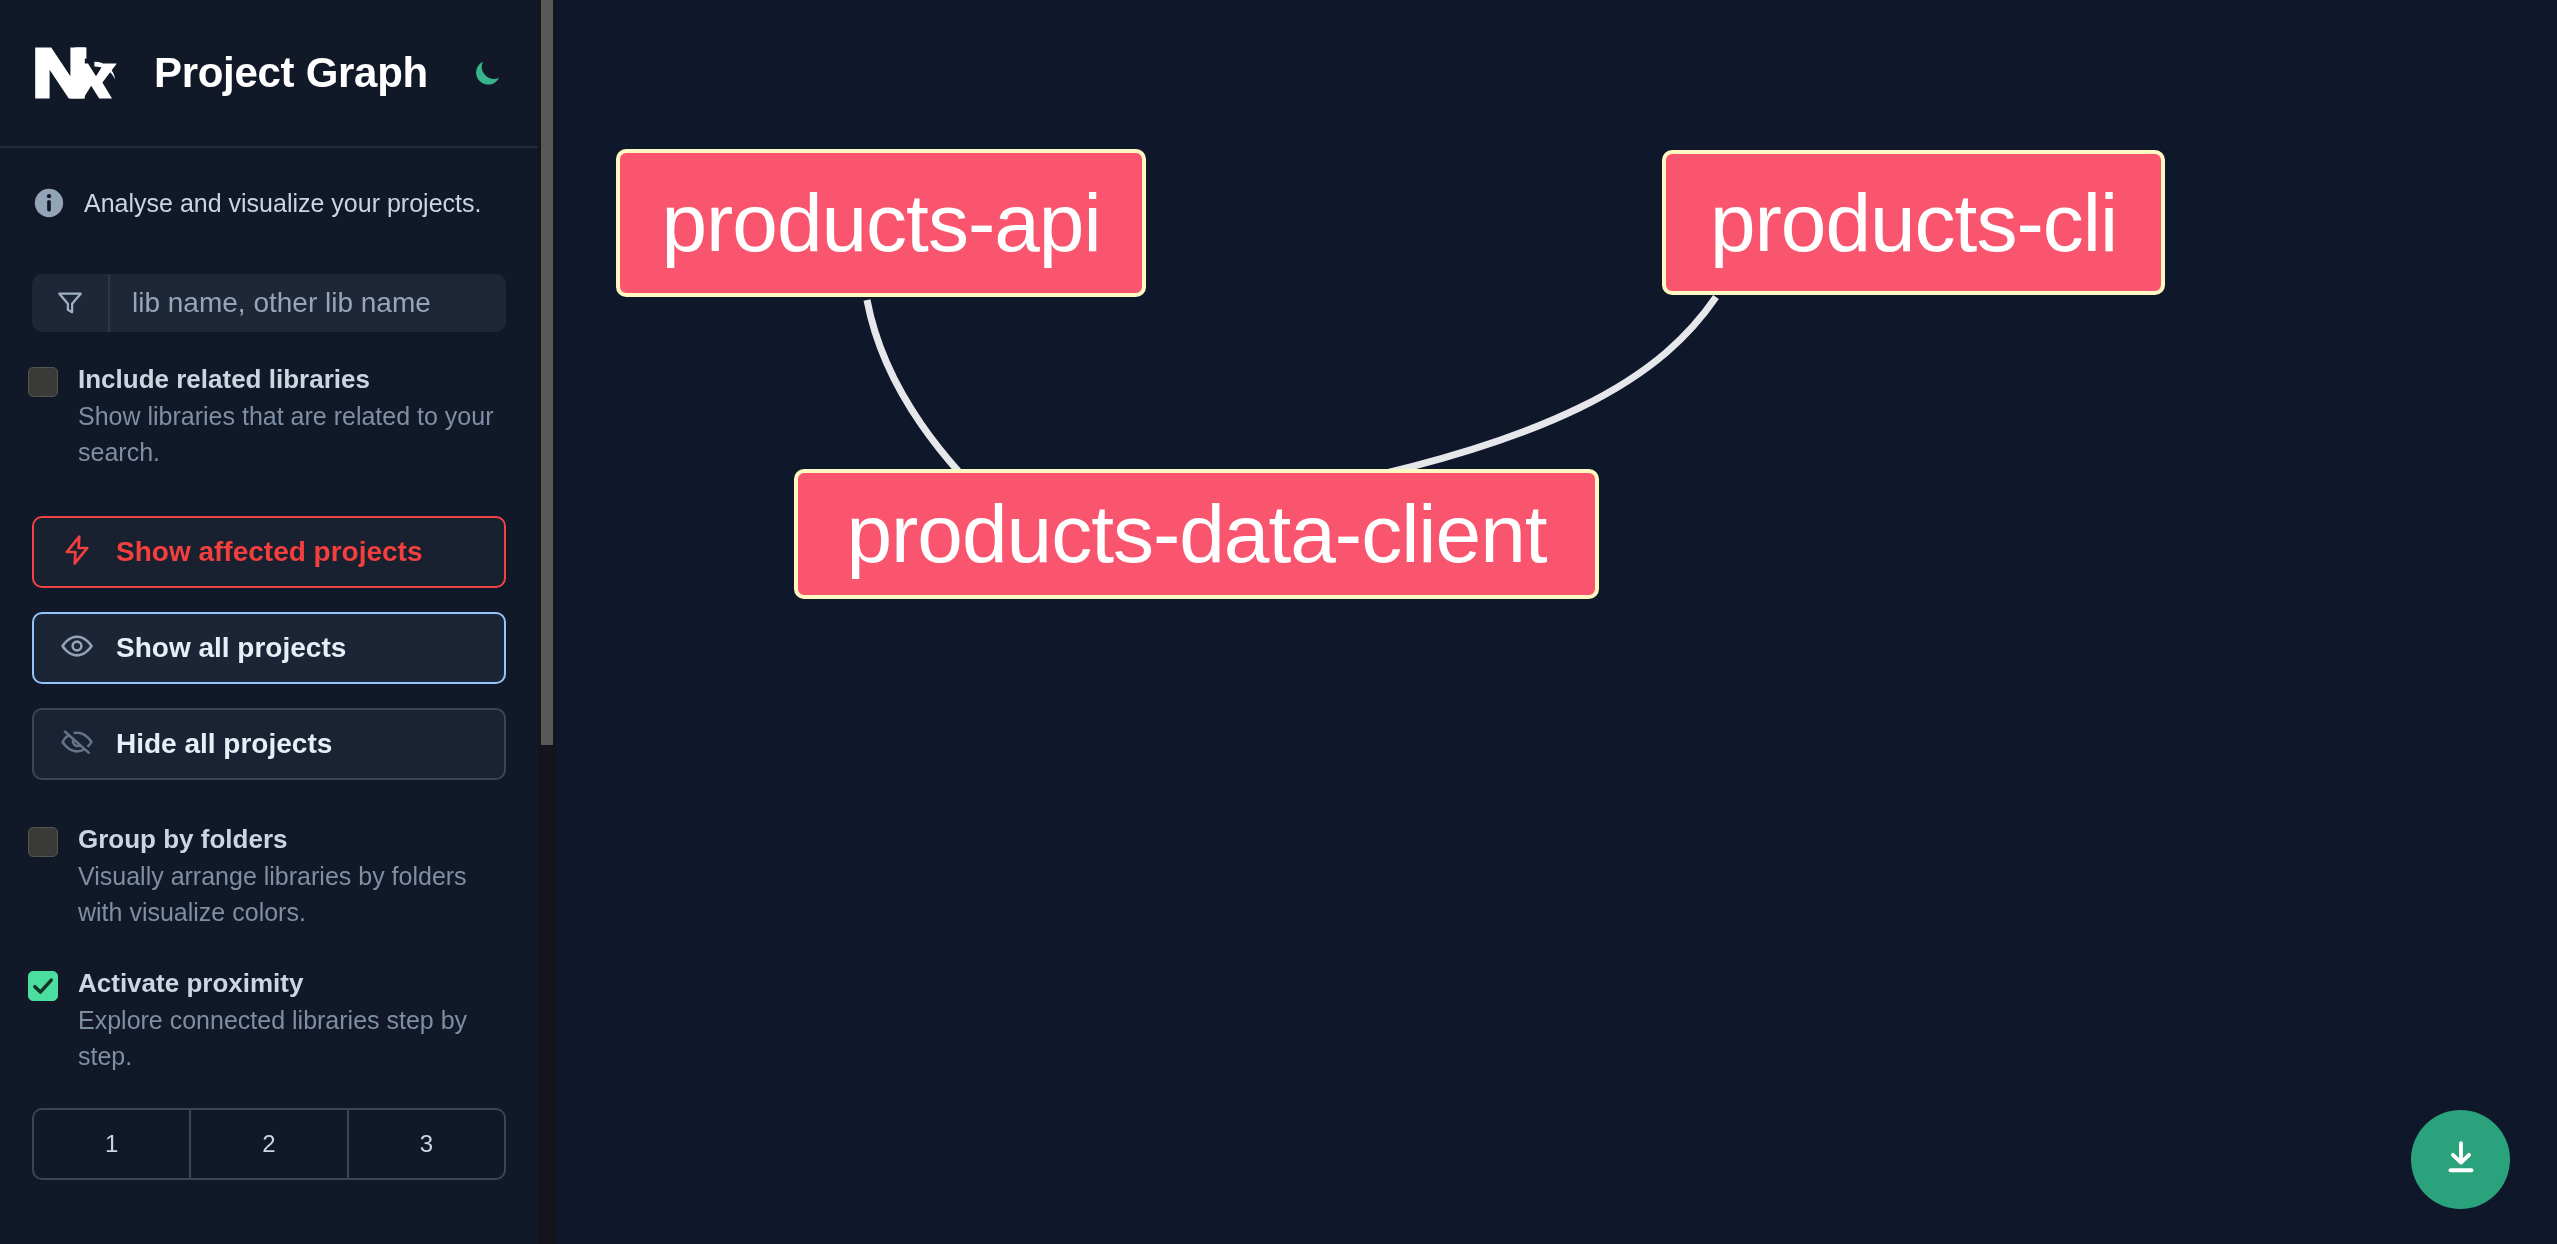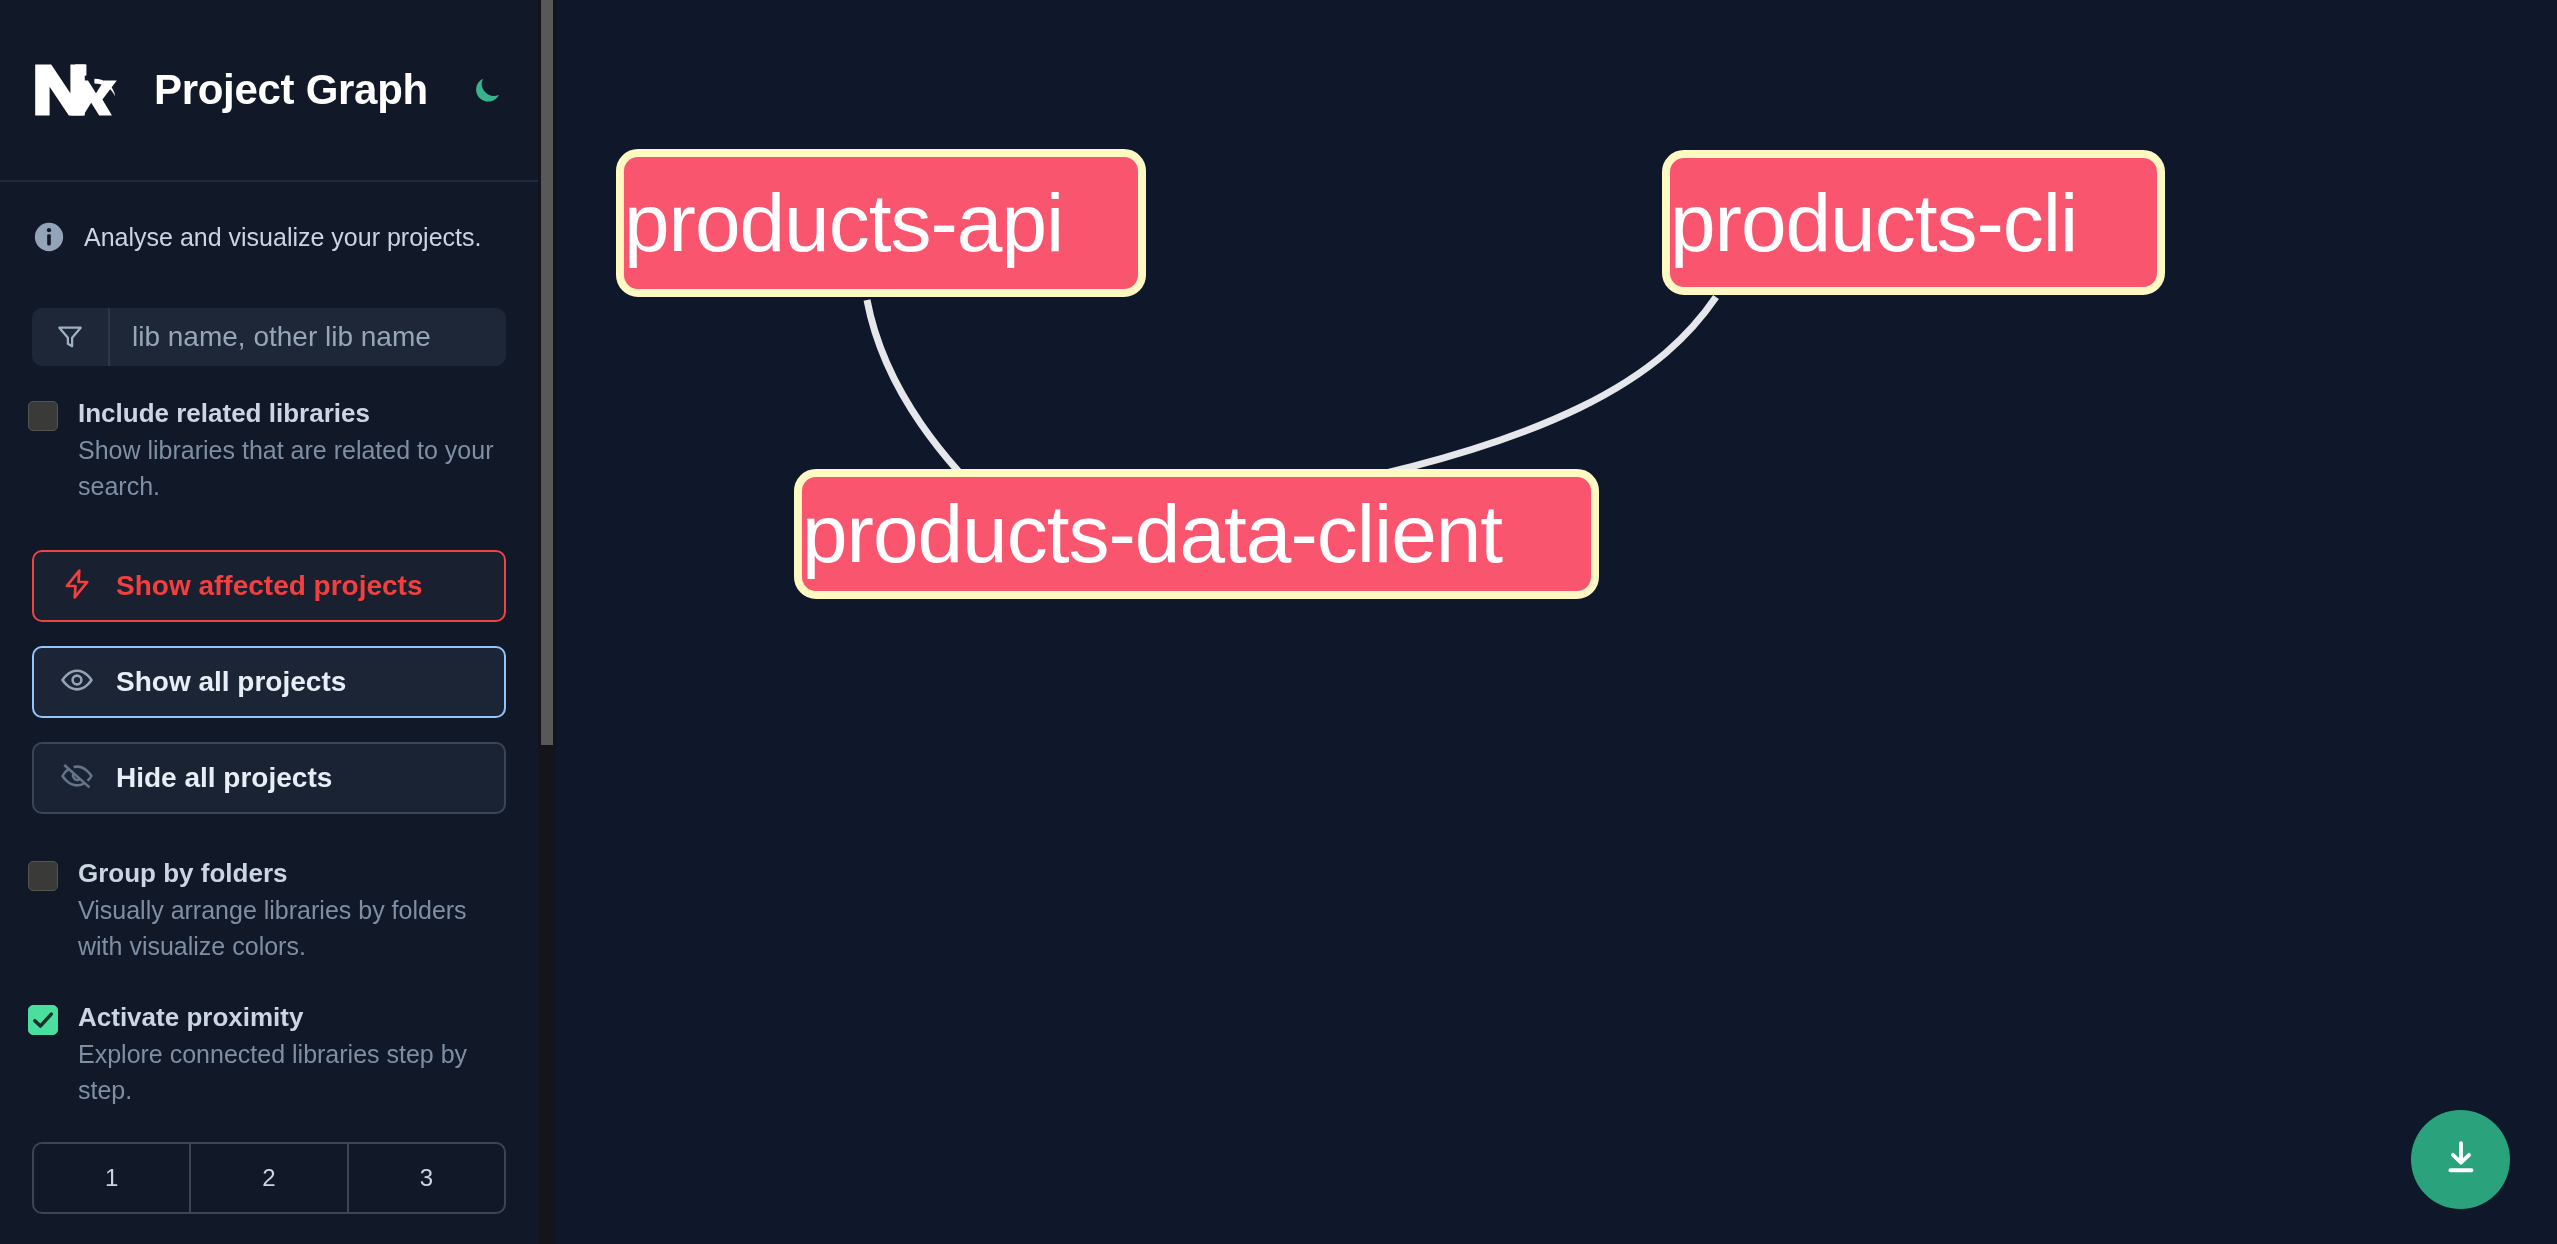--- a/index.html
+++ b/index.html
@@ -20,21 +20,21 @@
     background: #111827;
     flex: 0 0 556px;
     overflow: hidden;
   }
   .sidebar-scroll {
     position: absolute;
     inset: 0 18px 0 0;
     overflow: hidden;
   }
   .sb-header {
-    height: 182px;
+    height: 148px;
     display: flex;
     align-items: center;
     padding: 0 32px;
     gap: 26px;
     border-bottom: 2px solid #1f2a3c;
     background: #111827;
   }
   .nx-logo { width: 96px; height: 66px; flex: 0 0 auto; }
   .app-title {
     font-size: 42px;
@@ -188,25 +188,25 @@
     flex: 1 1 auto;
     height: 1244px;
     background: #0f172a;
     overflow: hidden;
   }
   .graph-svg { position: absolute; inset: 0; width: 100%; height: 100%; }
 
   .node {
     position: absolute;
     background: #f9556f;
-    border: 8px solid #fef9c3;
-    border-radius: 22px;
-    display: flex;
-    align-items: center;
-    justify-content: flex-start;
+    border: 4px solid #fef9c3;
+    border-radius: 10px;
+    display: flex;
+    align-items: center;
+    justify-content: center;
     cursor: pointer;
   }
   .node-label {
     color: #ffffff;
     font-size: 82px;
     font-weight: 400;
     letter-spacing: -1px;
     white-space: nowrap;
     font-family: "Liberation Sans", sans-serif;
   }

